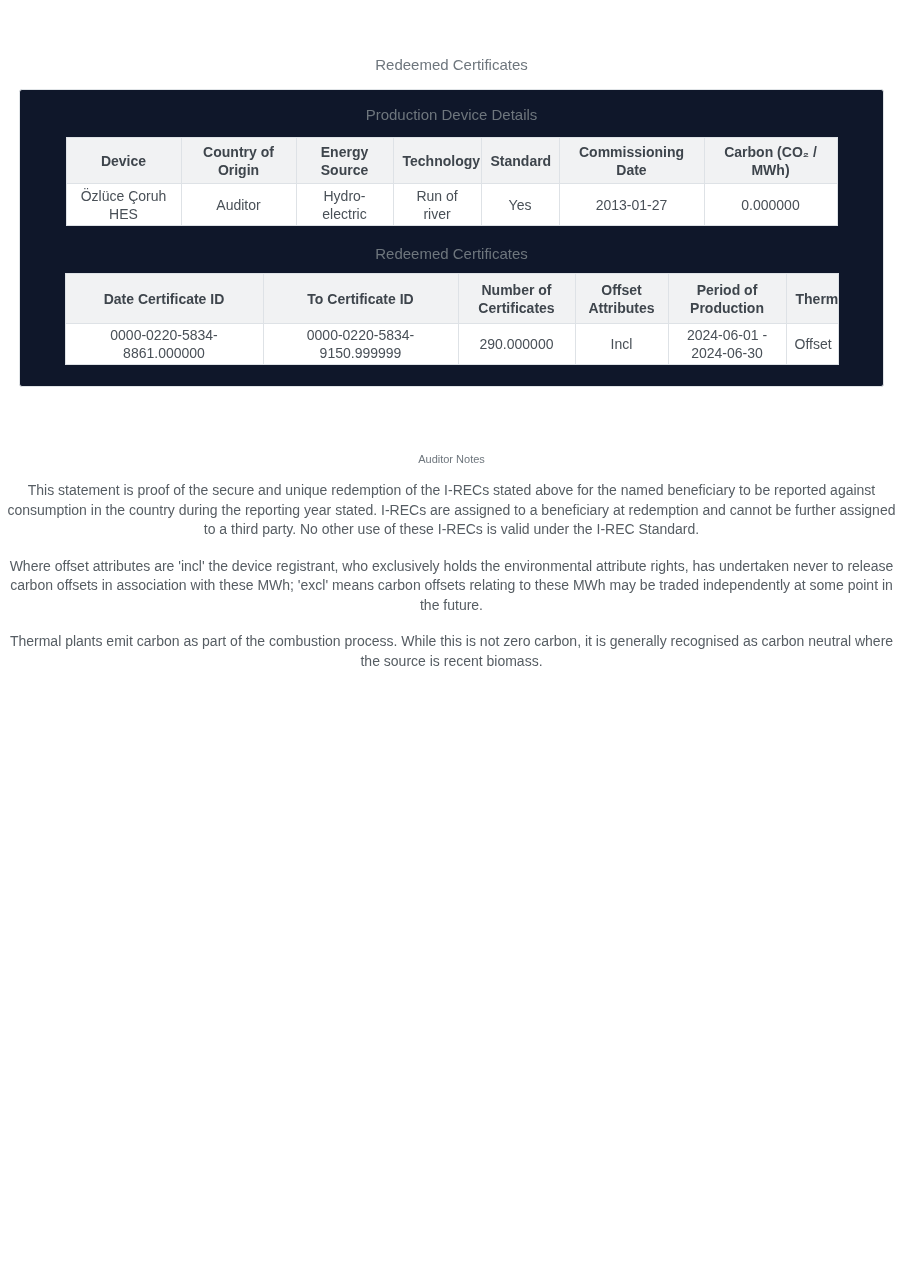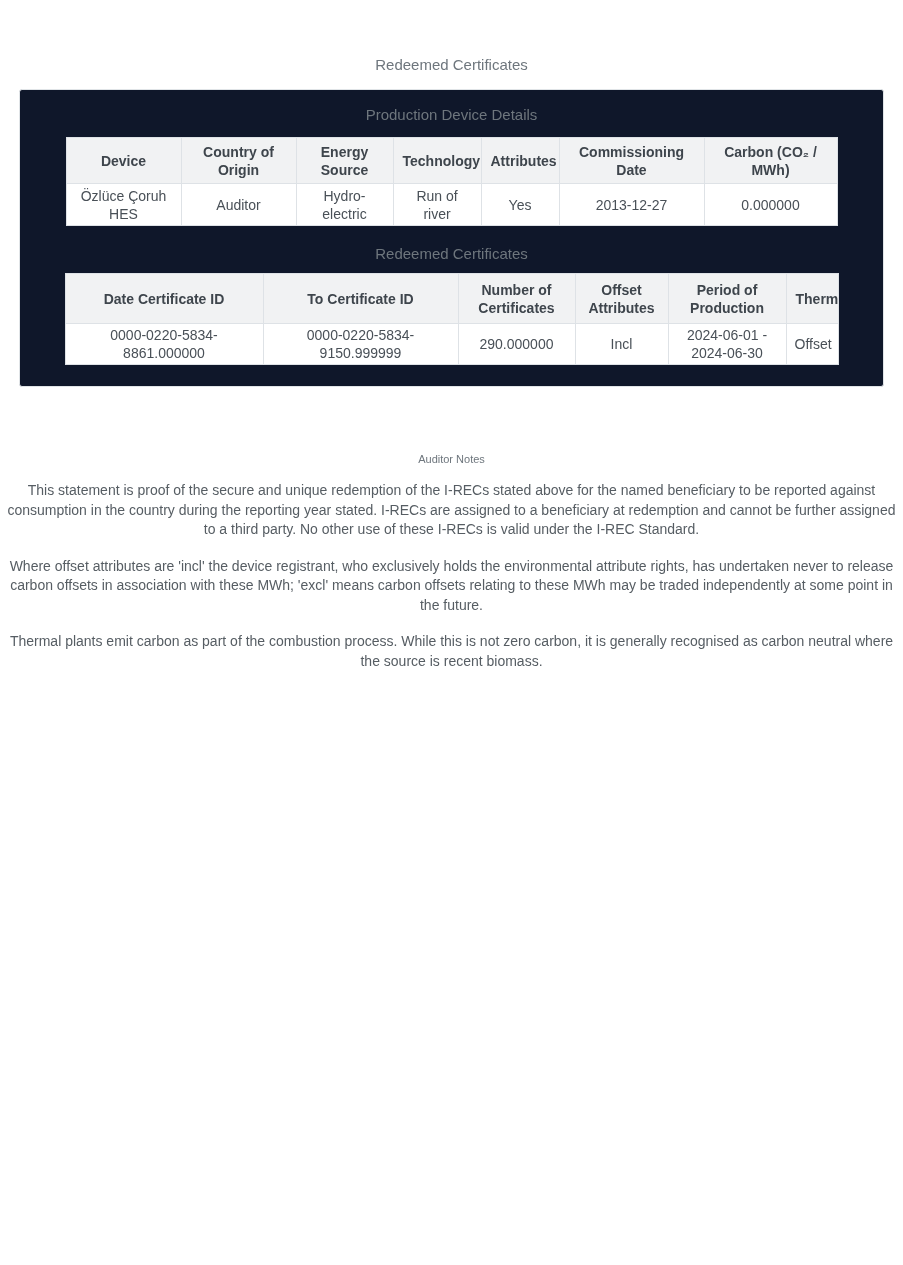--- a/index.html
+++ b/index.html
@@ -99,33 +99,33 @@
         <col style="width:78px">
         <col style="width:145px">
         <col style="width:133px">
     </colgroup>
     <thead>
       <tr>
         <th>Device</th>
         <th>Country of Origin</th>
         <th>Energy Source</th>
         <th>Technology</th>
-        <th>Attributes</th>
+        <th>Standard</th>
         <th>Commissioning Date</th>
         <th>Carbon (CO₂ / MWh)</th>
       </tr>
     </thead>
     <tbody>
       <tr>
         <td>Özlüce Çoruh HES</td>
         <td>Auditor</td>
         <td>Hydro-electric</td>
         <td>Run of river</td>
         <td>Yes</td>
-        <td>2013-12-27</td>
+        <td>2013-01-27</td>
         <td>0.000000</td>
       </tr>
     </tbody>
   </table>
 
   <h3 class="section-heading second">Redeemed Certificates</h3>
 
   <table class="t2">
     <colgroup>
       <col style="width:198px">

